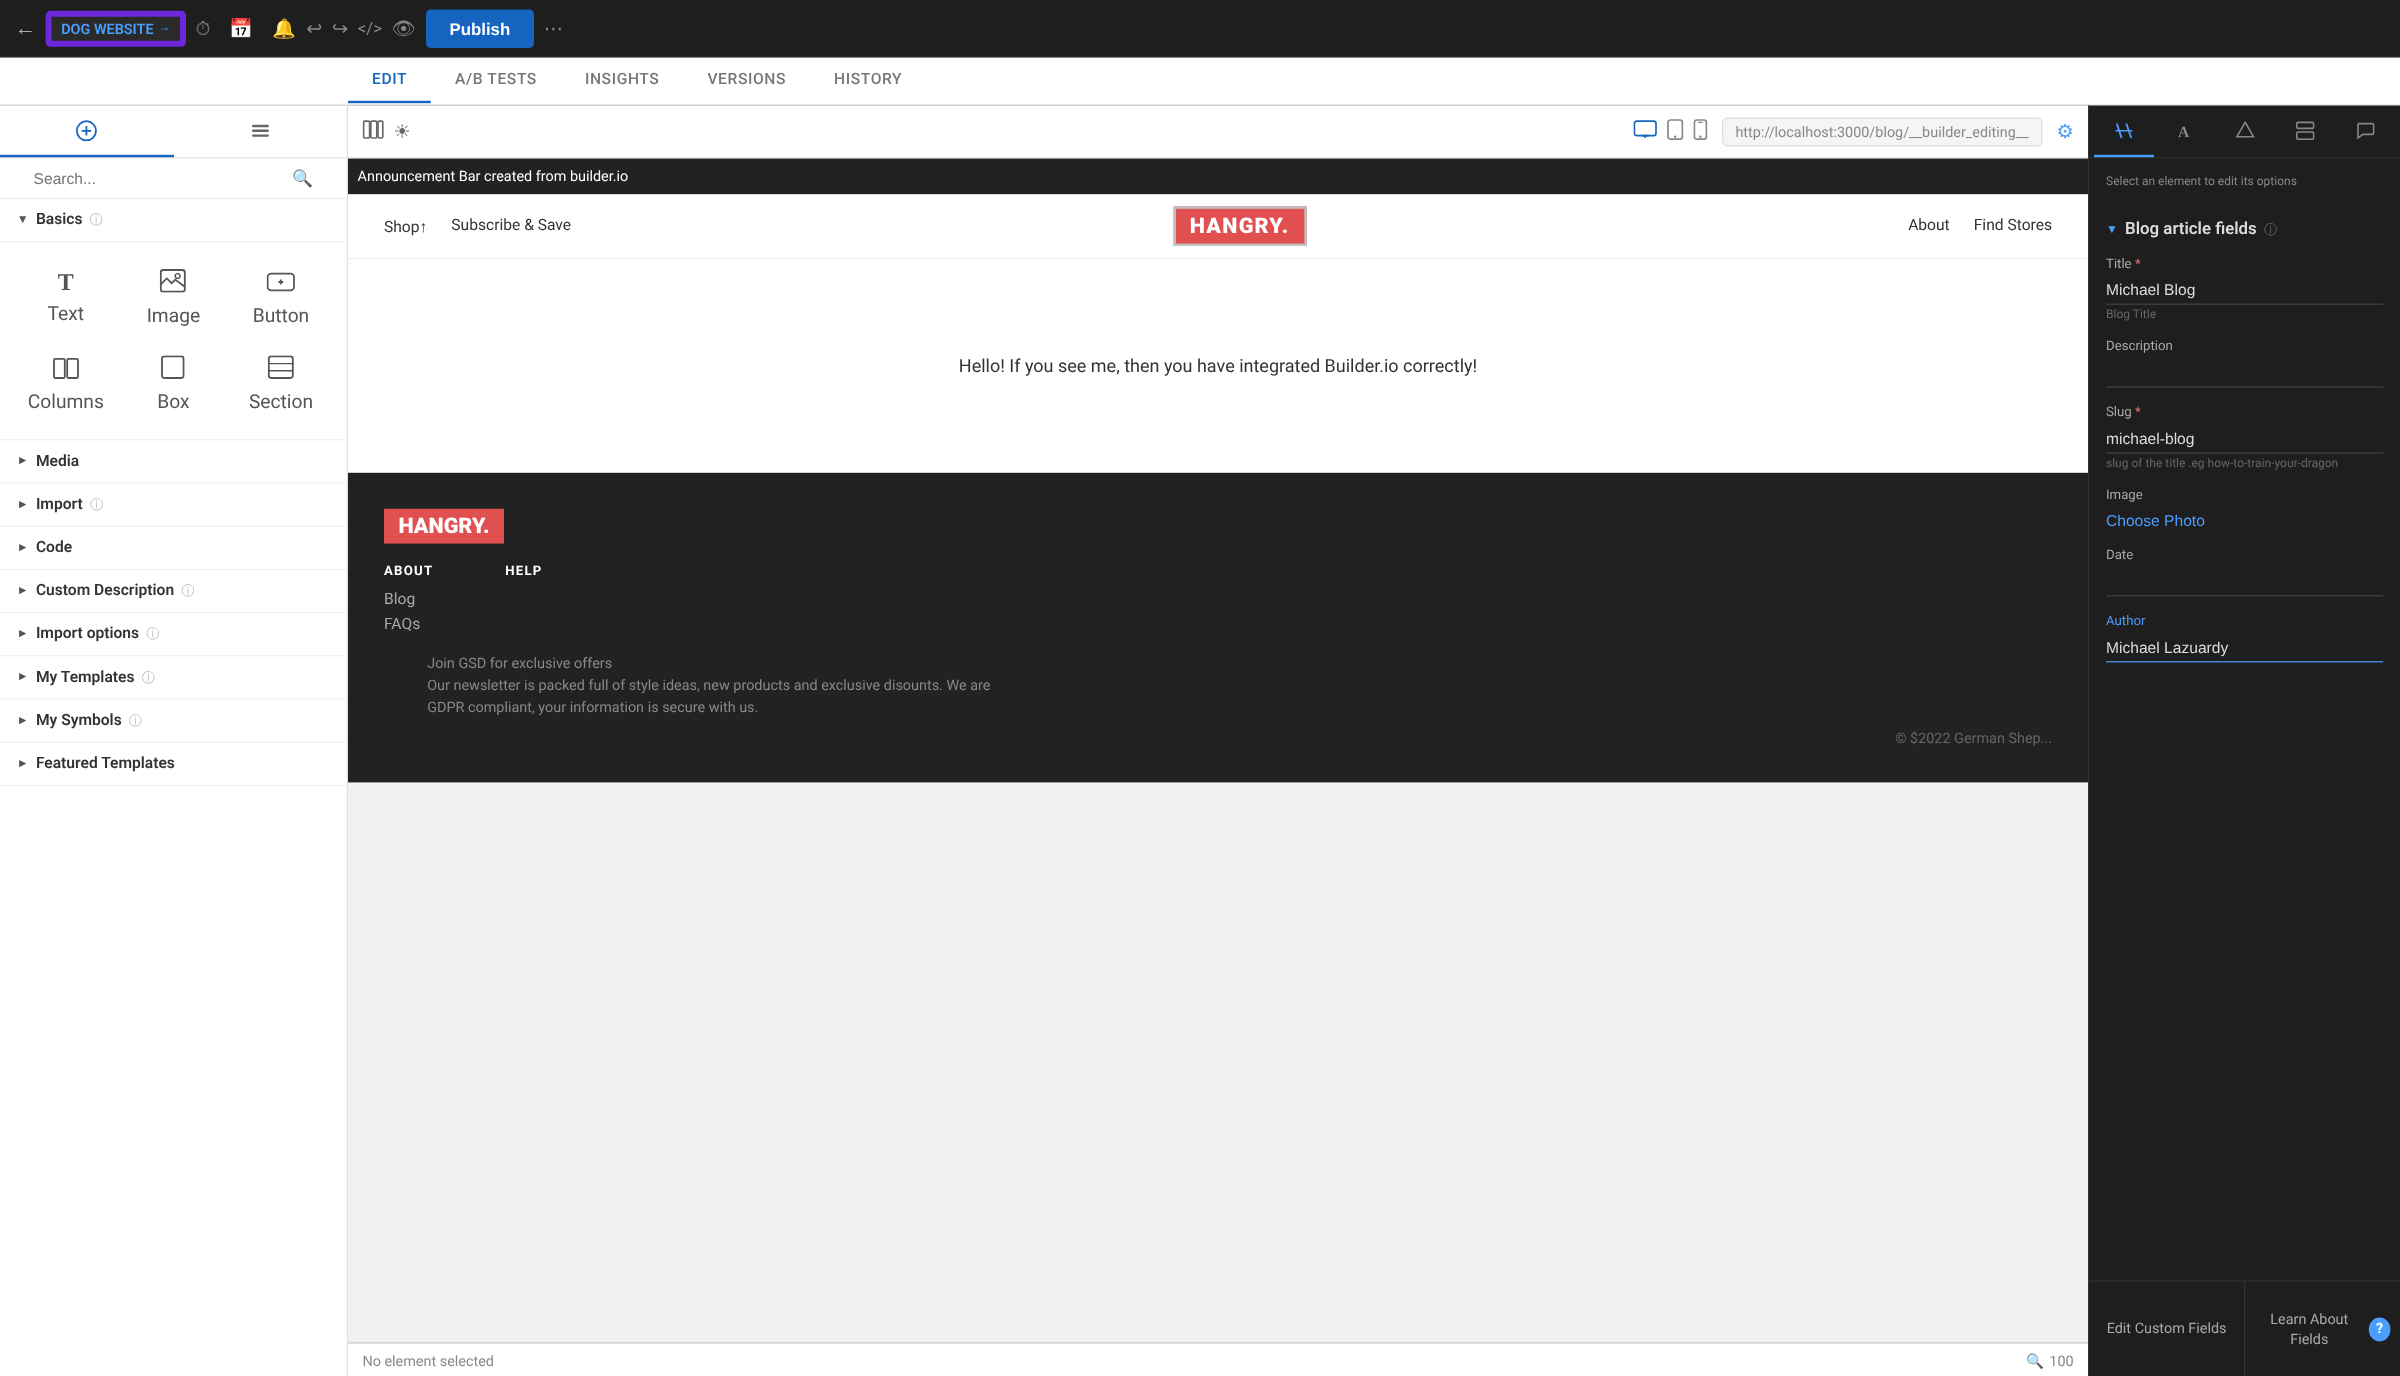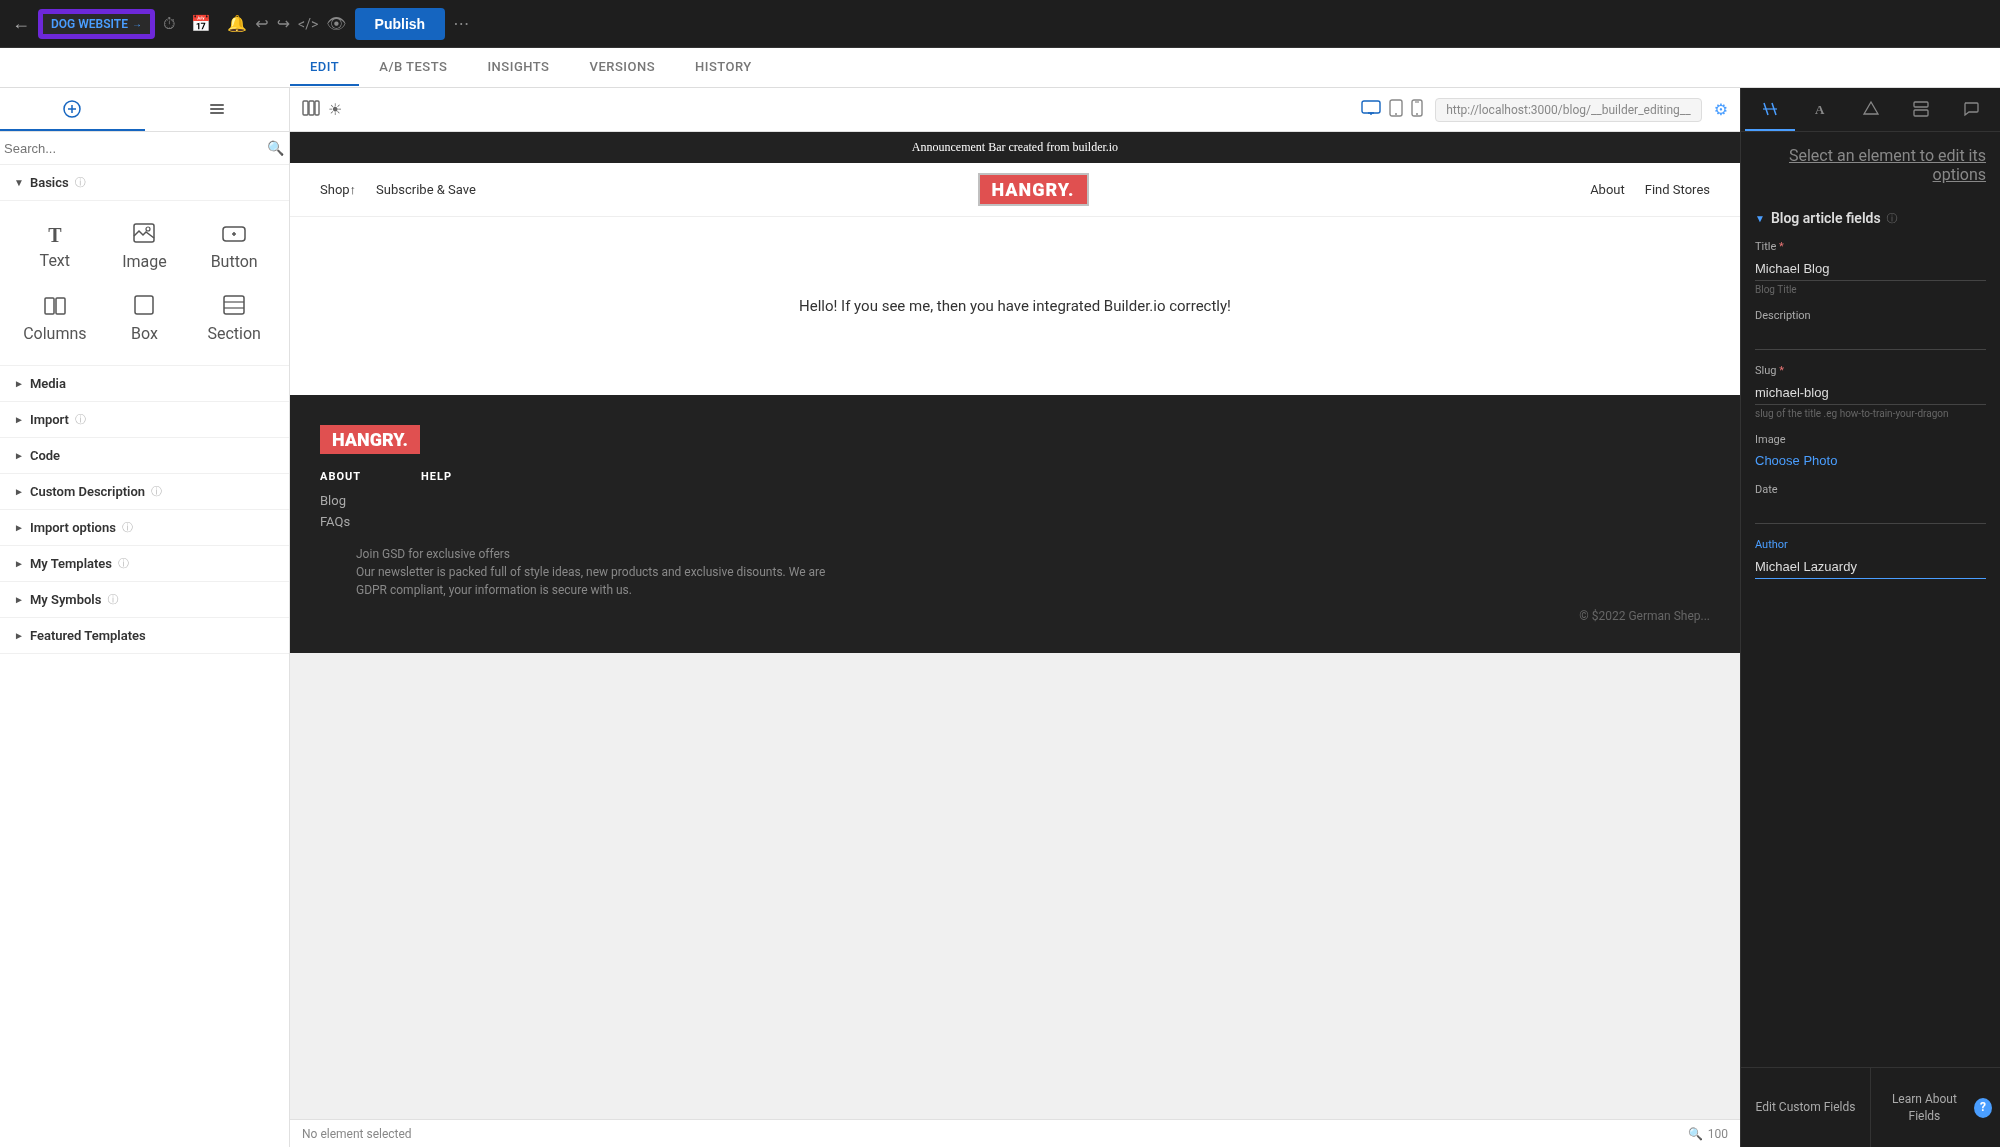--- a/index.html
+++ b/index.html
@@ -47,21 +47,21 @@
     }
     .sidebar-toolbar {
       display: flex; align-items: center; border-bottom: 1px solid #e0e0e0; height: 44px;
     }
     .sidebar-toolbar .tool-btn {
       flex: 1; display: flex; align-items: center; justify-content: center;
       height: 100%; border-bottom: 2px solid transparent; cursor: pointer; color: #555;
     }
     .sidebar-toolbar .tool-btn.active { border-bottom-color: #1565c0; color: #1565c0; }
     .search-bar {
-      display: flex; align-items: center; padding: 8px 4px; border-bottom: 1px solid #eee; gap: 8px;
+      display: flex; align-items: center; padding: 8px 28px; border-bottom: 1px solid #eee; gap: 8px;
     }
     .search-bar input {
       border: none; outline: none; flex: 1; font-size: 13px; color: #555;
       background: transparent;
     }
     .search-bar .search-icon { color: #999; font-size: 14px; cursor: pointer; }
 
     .section-header {
       display: flex; align-items: center; padding: 10px 14px; cursor: pointer;
       border-bottom: 1px solid #f0f0f0; gap: 6px;
@@ -93,22 +93,22 @@
     .canvas-toolbar .device-tools span { color: #666; font-size: 16px; cursor: pointer; }
     .canvas-toolbar .url-bar {
       background: #f5f5f5; border: 1px solid #ddd; border-radius: 4px;
       padding: 4px 10px; font-size: 12px; color: #888; min-width: 260px;
     }
     .canvas-toolbar .right-tools { display: flex; gap: 8px; }
     .canvas-toolbar .right-tools span { color: #666; font-size: 16px; cursor: pointer; }
 
     #canvas-frame { flex: 1; overflow-y: auto; background: #f0f0f0; }
     .announcement-bar {
-      background: #222; color: #fff; text-align: center;
-      padding: 8px; font-size: 12px; font-family: Liberation Serif, serif;
+      background: #222; color: #fff; 
+      padding: 8px; font-size: 12px;
     }
     .site-frame { background: #fff; }
     .site-nav {
       display: flex; align-items: center; padding: 10px 30px; border-bottom: 1px solid #eee;
     }
     .site-nav .nav-left { display: flex; gap: 20px; align-items: center; }
     .site-nav .nav-left span { font-size: 13px; color: #333; cursor: pointer; }
     .site-nav .nav-logo { flex: 1; display: flex; justify-content: center; }
     .hangry-logo {
       background: #e05050; color: white; font-weight: 900; font-size: 18px;
@@ -140,21 +140,21 @@
     }
     .right-toolbar {
       display: flex; align-items: center; height: 44px; border-bottom: 1px solid #333; padding: 0 4px;
     }
     .right-tool-btn {
       flex: 1; display: flex; align-items: center; justify-content: center;
       height: 100%; cursor: pointer; color: #888; font-size: 16px;
       border-bottom: 2px solid transparent;
     }
     .right-tool-btn.active { color: #4a9eff; border-bottom-color: #4a9eff; }
-    .right-select-hint { padding: 14px; font-size: 16px; color: #888; text-align: right; text-decoration: underline; }
+    .right-select-hint { padding: 14px; font-size: 10px; color: #888; text-align: left; }
     .fields-section { padding: 12px 14px; flex: 1; overflow-y: auto; }
     .fields-header {
       display: flex; align-items: center; gap: 6px; margin-bottom: 14px;
     }
     .fields-header .chevron { color: #4a9eff; font-size: 10px; }
     .fields-header .title { color: #ddd; font-size: 14px; font-weight: 600; }
     .fields-header .help { color: #666; font-size: 11px; }
     .field-group { margin-bottom: 14px; }
     .field-label { font-size: 11px; color: #aaa; margin-bottom: 4px; }
     .field-label .required { color: #e57373; }

